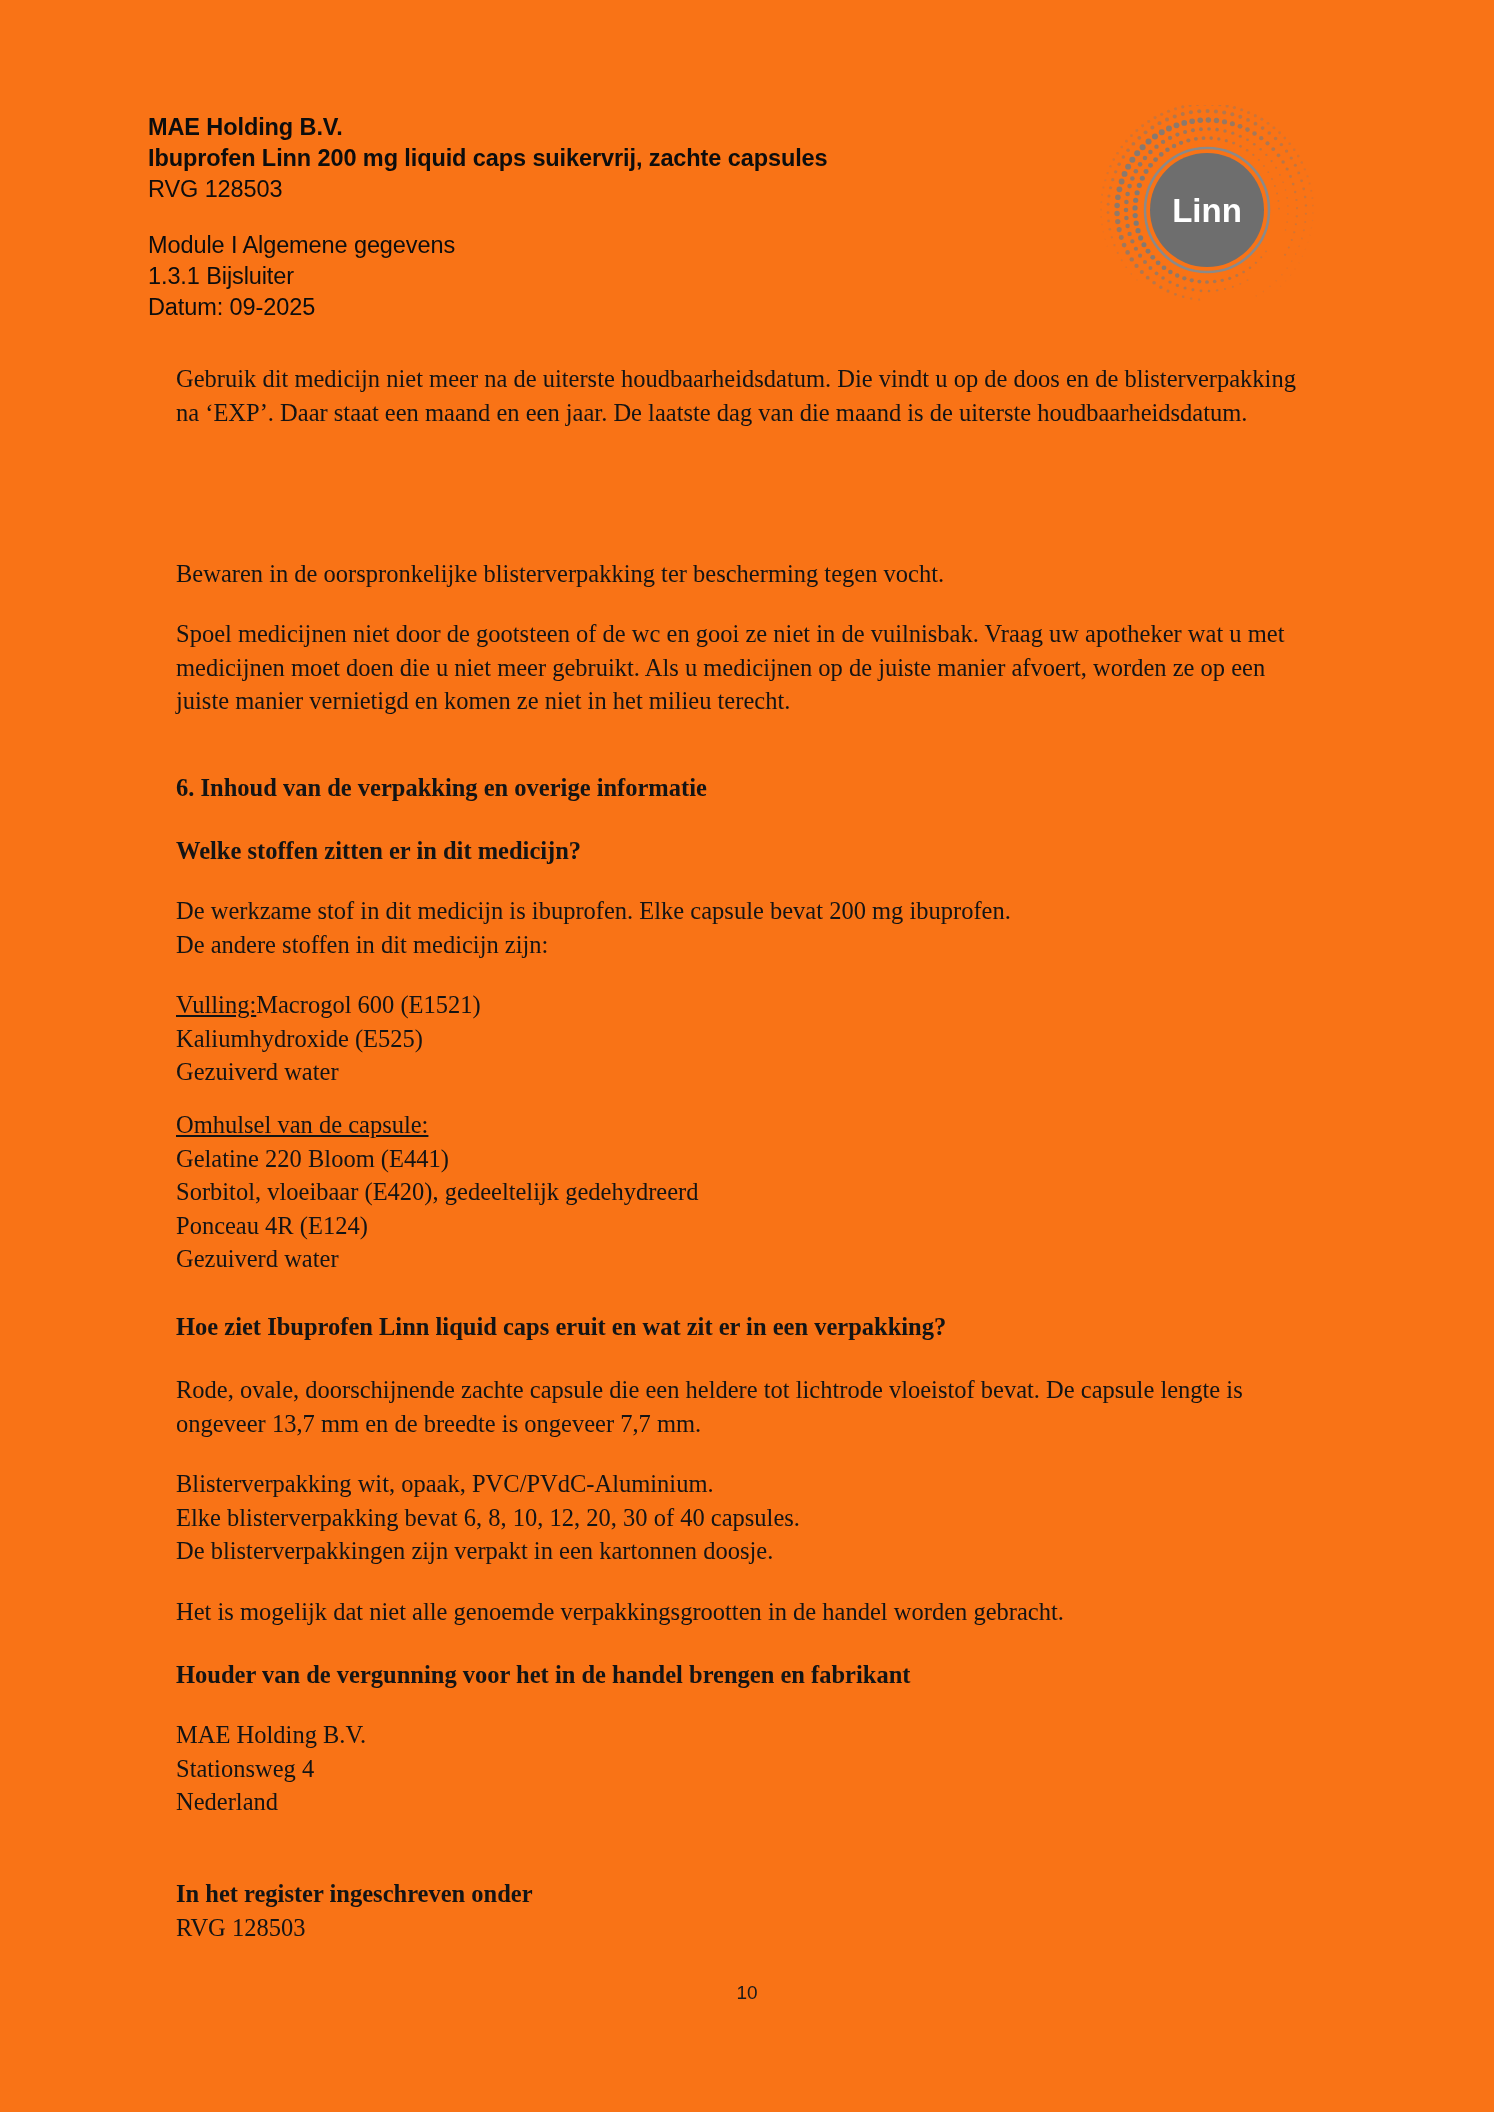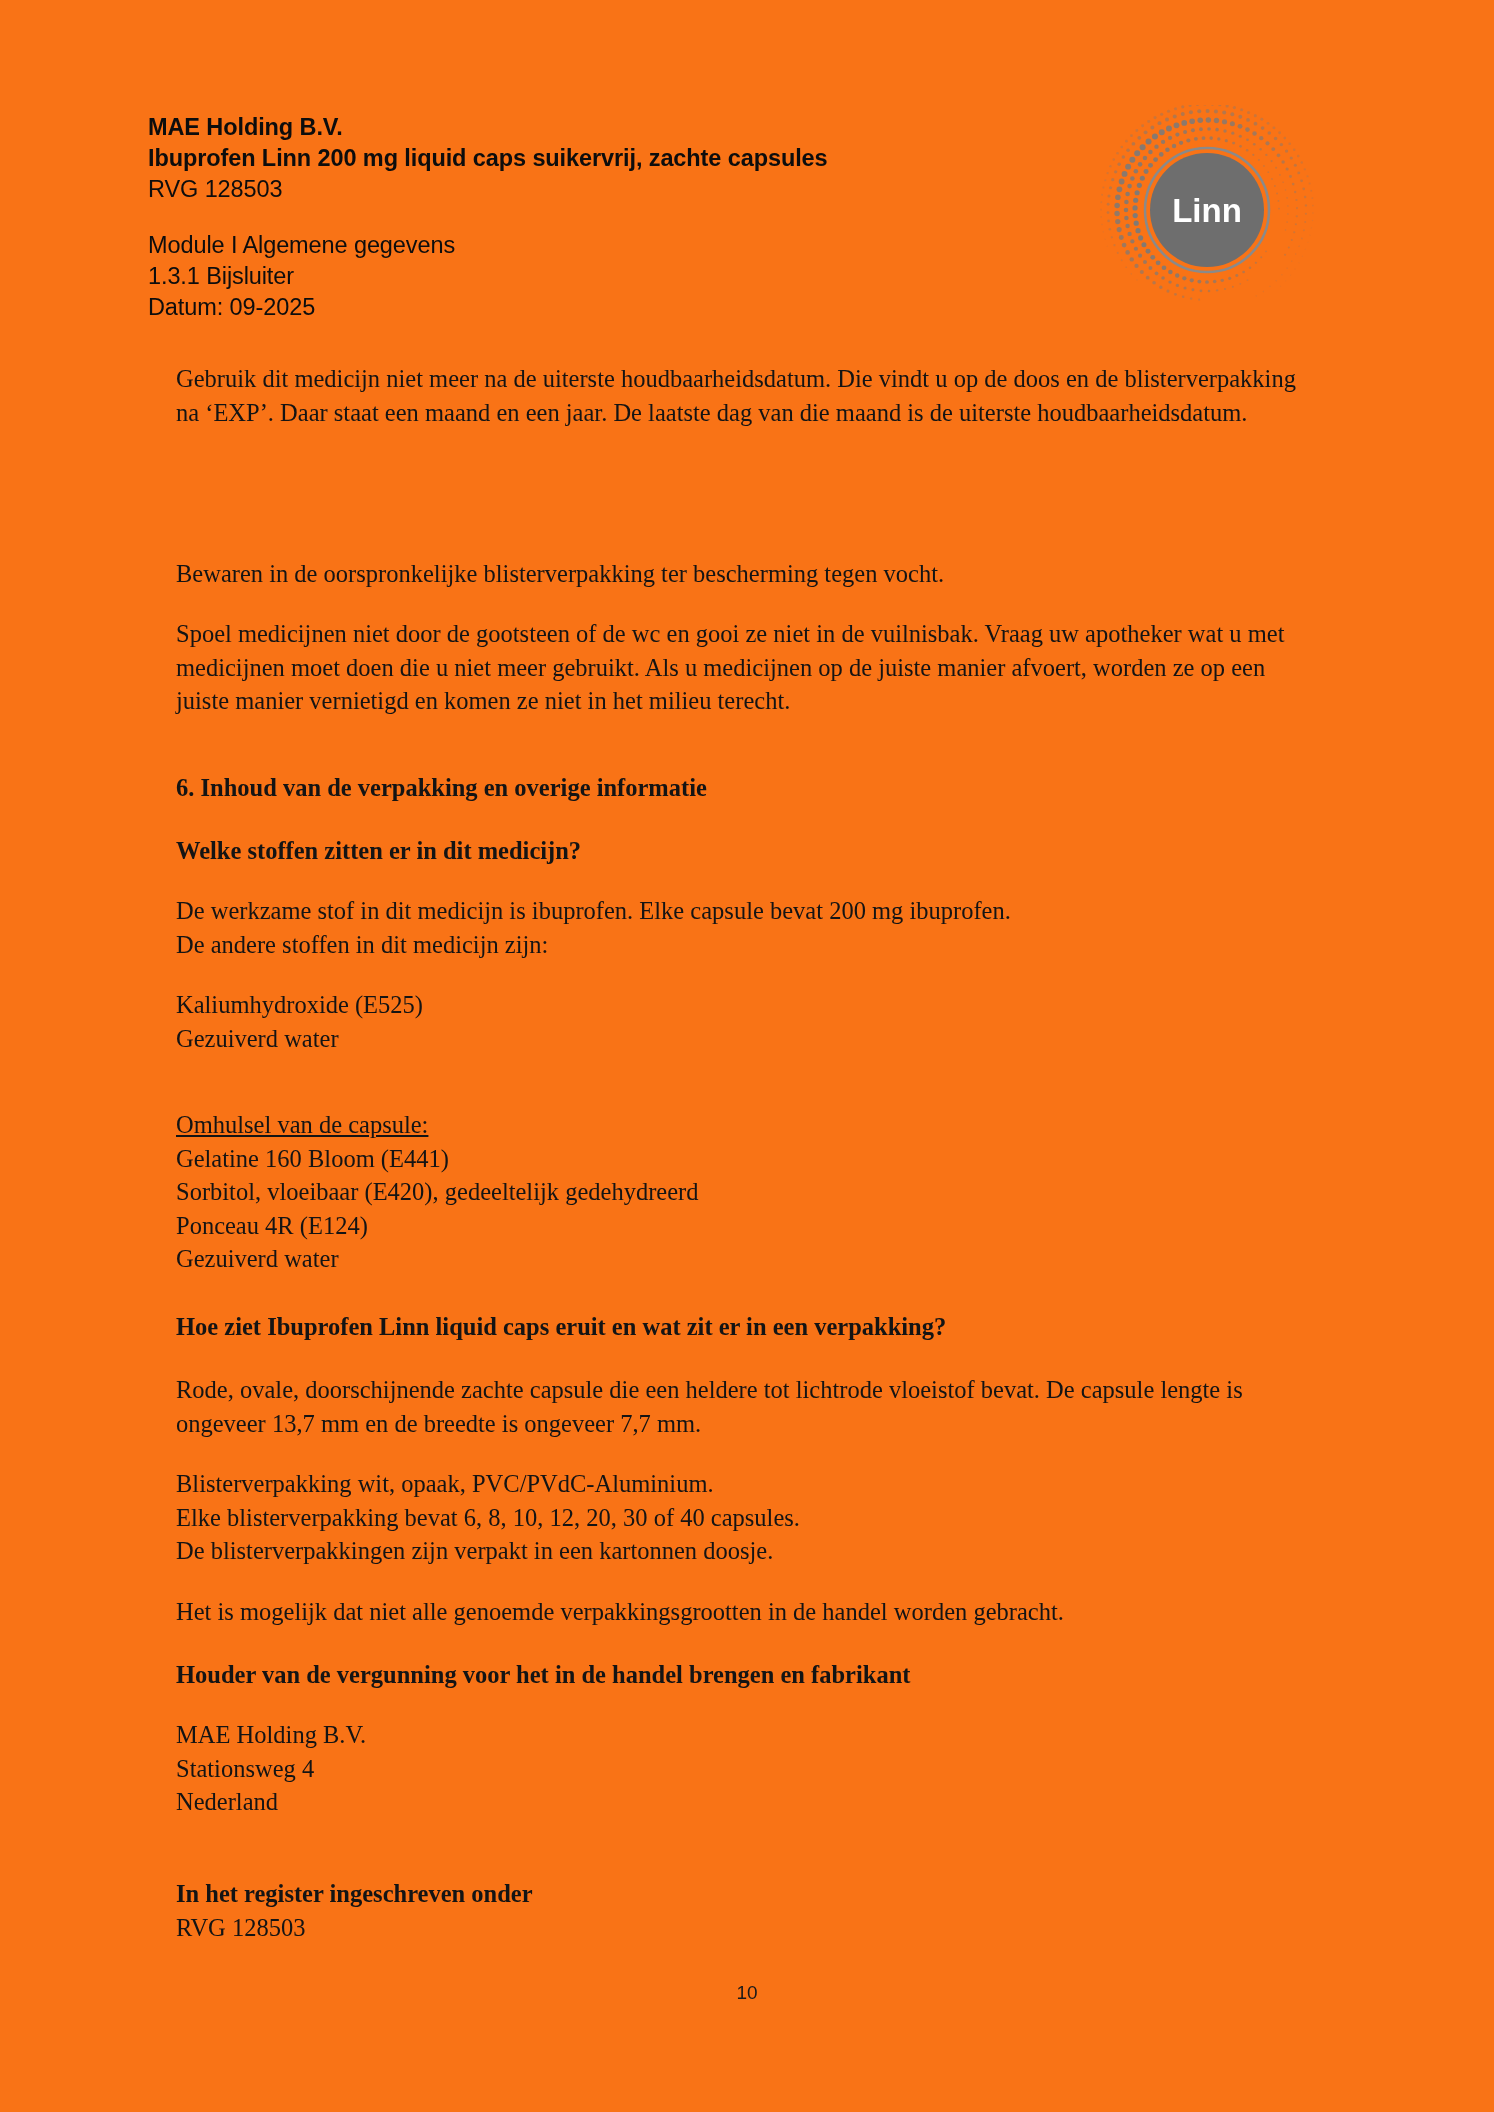--- a/index.html
+++ b/index.html
@@ -416,29 +416,30 @@
 
   <div class="block" style="top:894px;">
     <p class="p lines">
       <span class="ln">De werkzame stof in dit medicijn is ibuprofen. Elke capsule bevat 200 mg ibuprofen.</span>
       <span class="ln">De andere stoffen in dit medicijn zijn:</span>
     </p>
   </div>
 
   <div class="block" style="top:988px;">
     <p class="p lines">
+      <span class="ln"><span class="u">Vulling:</span><span>Macrogol 600 (E1521)</span></span>
       <span class="ln">Kaliumhydroxide (E525)</span>
       <span class="ln">Gezuiverd water</span>
     </p>
   </div>
 
   <div class="block" style="top:1108px;">
     <p class="p lines">
       <span class="ln u">Omhulsel van de capsule:</span>
-      <span class="ln">Gelatine 160 Bloom (E441)</span>
+      <span class="ln">Gelatine 220 Bloom (E441)</span>
       <span class="ln">Sorbitol, vloeibaar (E420), gedeeltelijk gedehydreerd</span>
       <span class="ln">Ponceau 4R (E124)</span>
       <span class="ln">Gezuiverd water</span>
     </p>
   </div>
 
   <div class="block" style="top:1310px;">
     <p class="h-bold">Hoe ziet Ibuprofen Linn liquid caps eruit en wat zit er in een verpakking?</p>
   </div>
 

